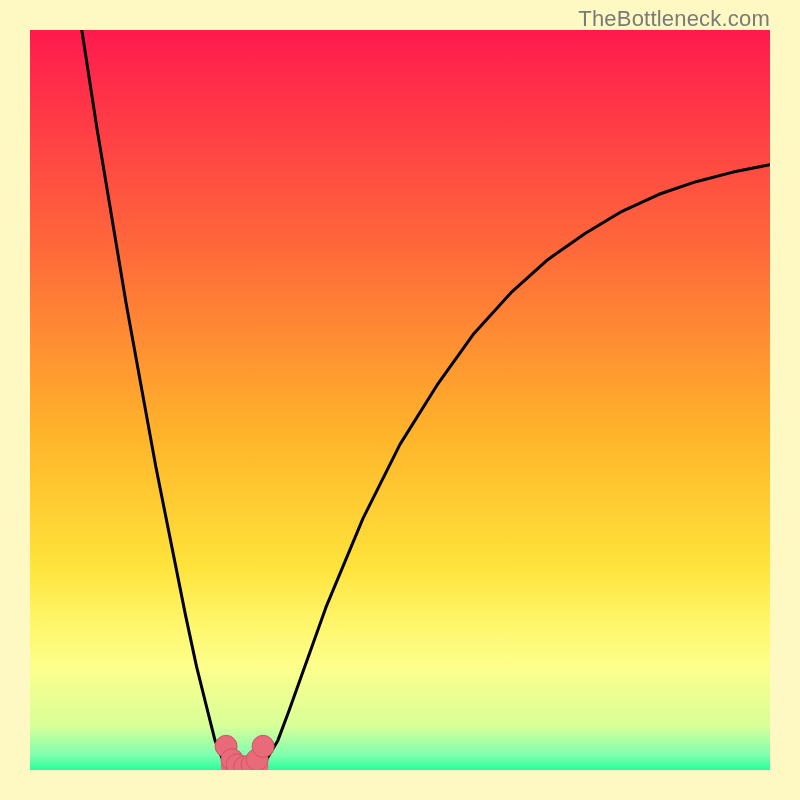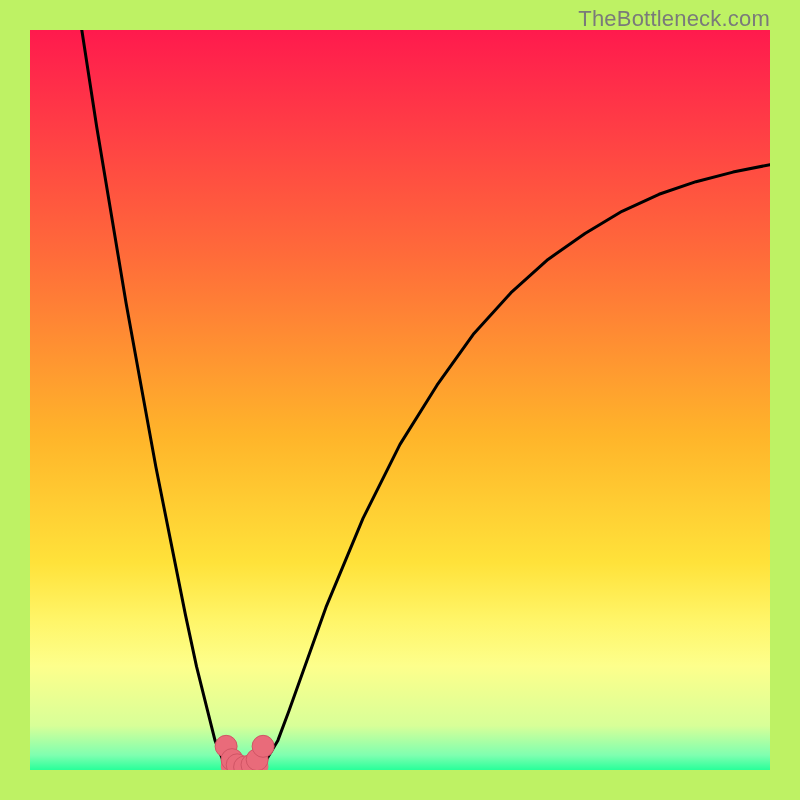--- a/index.html
+++ b/index.html
@@ -2,21 +2,21 @@
 <html><head>
 <meta charset="utf-8">
 <style>
   * { margin: 0; padding: 0; box-sizing: border-box; }
   html, body { width: 800px; height: 800px; overflow: hidden; }
   body { background: #000; font-family: Arial, sans-serif; }
   .frame {
     position: absolute;
     top: 0; left: 0;
     width: 800px; height: 800px;
-    background: #bef264;
+    background: #fef9c3;
   }
   .plot-area {
     position: absolute;
     top: 30px;
     left: 30px;
     width: 740px;
     height: 740px;
     overflow: hidden;
   }
   .attribution {

